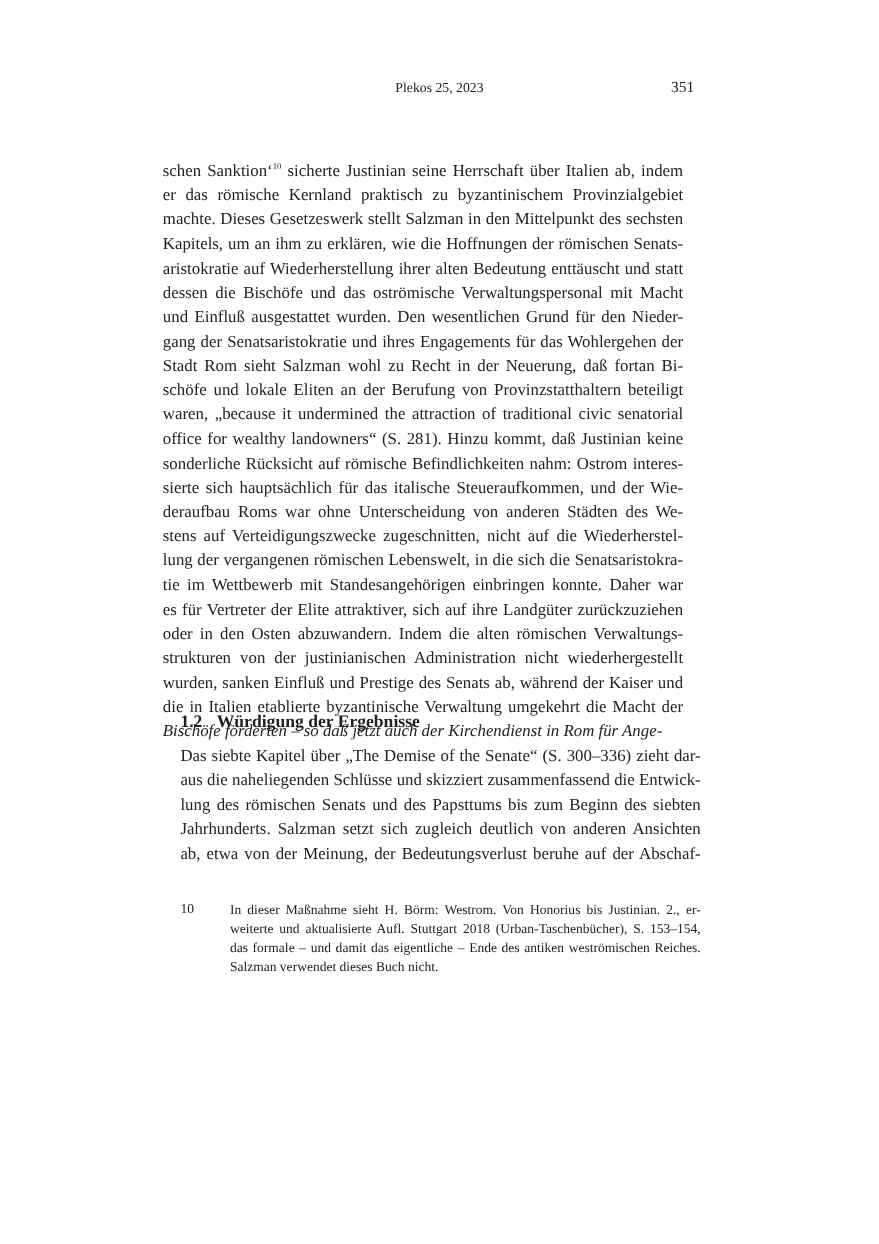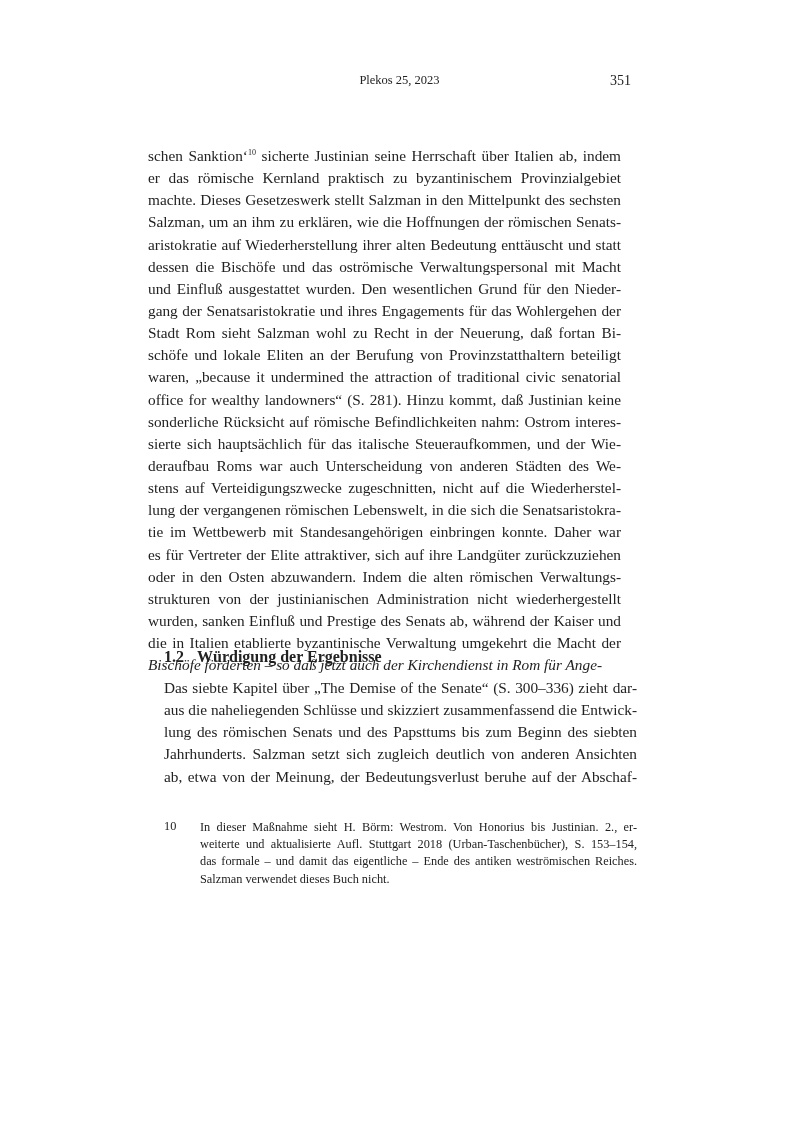--- a/index.html
+++ b/index.html
@@ -13,47 +13,47 @@
           text-align: justify; text-align-last: justify; }
   .line.last { text-align-last: left; font-style: italic; }
   sup.fn { font-size: 8px; vertical-align: 6px; line-height: 0; }
   .heading { position: absolute; left: 164px; top: 648px; font-size: 16px; font-weight: bold;
              font-family: "Liberation Serif", serif; }
   .heading .num { display: inline-block; width: 33px; }
   .body2 { position: absolute; left: 164px; top: 677px; width: 473px; }
   .footnote { position: absolute; left: 164px; top: 819px; width: 473px; font-size: 12.3px; }
   .fn-num { position: absolute; left: 0; top: 0; }
   .fn-text { position: absolute; left: 36px; width: 437px; }
-  .fn-line { line-height: 17.2px; height: 17.2px; white-space: nowrap; text-align: justify; text-align-last: justify; }
+  .fn-line { line-height: 17.2px; height: 17.2px; white-space: nowrap; text-align: justify; text-align-last: justify; margin-left: 9px; }
   .fn-line.last { text-align-last: left; }
 </style>
 </head>
 <body>
 
 <div class="header">
   <div class="running-title">Plekos 25, 2023</div>
   <div class="page-number">351</div>
 </div>
 
 <div class="body-text">
   <div class="line"><span>schen Sanktion‘</span><sup class="fn">10</sup><span> sicherte Justinian seine Herrschaft über Italien ab, indem</span></div>
   <div class="line">er das römische Kernland praktisch zu byzantinischem Provinzialgebiet</div>
   <div class="line">machte. Dieses Gesetzeswerk stellt Salzman in den Mittelpunkt des sechsten</div>
-  <div class="line">Salzman, um an ihm zu erklären, wie die Hoffnungen der römischen Senats-</div>
+  <div class="line">Kapitels, um an ihm zu erklären, wie die Hoffnungen der römischen Senats-</div>
   <div class="line">aristokratie auf Wiederherstellung ihrer alten Bedeutung enttäuscht und statt</div>
   <div class="line">dessen die Bischöfe und das oströmische Verwaltungspersonal mit Macht</div>
   <div class="line">und Einfluß ausgestattet wurden. Den wesentlichen Grund für den Nieder-</div>
   <div class="line">gang der Senatsaristokratie und ihres Engagements für das Wohlergehen der</div>
   <div class="line">Stadt Rom sieht Salzman wohl zu Recht in der Neuerung, daß fortan Bi-</div>
   <div class="line">schöfe und lokale Eliten an der Berufung von Provinzstatthaltern beteiligt</div>
   <div class="line">waren, „because it undermined the attraction of traditional civic senatorial</div>
   <div class="line">office for wealthy landowners“ (S. 281). Hinzu kommt, daß Justinian keine</div>
   <div class="line">sonderliche Rücksicht auf römische Befindlichkeiten nahm: Ostrom interes-</div>
   <div class="line">sierte sich hauptsächlich für das italische Steueraufkommen, und der Wie-</div>
-  <div class="line">deraufbau Roms war auch Unterscheidung von anderen Städten des We-</div>
+  <div class="line">deraufbau Roms war ohne Unterscheidung von anderen Städten des We-</div>
   <div class="line">stens auf Verteidigungszwecke zugeschnitten, nicht auf die Wiederherstel-</div>
   <div class="line">lung der vergangenen römischen Lebenswelt, in die sich die Senatsaristokra-</div>
   <div class="line">tie im Wettbewerb mit Standesangehörigen einbringen konnte. Daher war</div>
   <div class="line">es für Vertreter der Elite attraktiver, sich auf ihre Landgüter zurückzuziehen</div>
   <div class="line">oder in den Osten abzuwandern. Indem die alten römischen Verwaltungs-</div>
   <div class="line">strukturen von der justinianischen Administration nicht wiederhergestellt</div>
   <div class="line">wurden, sanken Einfluß und Prestige des Senats ab, während der Kaiser und</div>
   <div class="line">die in Italien etablierte byzantinische Verwaltung umgekehrt die Macht der</div>
   <div class="line last">Bischöfe förderten – so daß jetzt auch der Kirchendienst in Rom für Ange-</div>
 </div>

